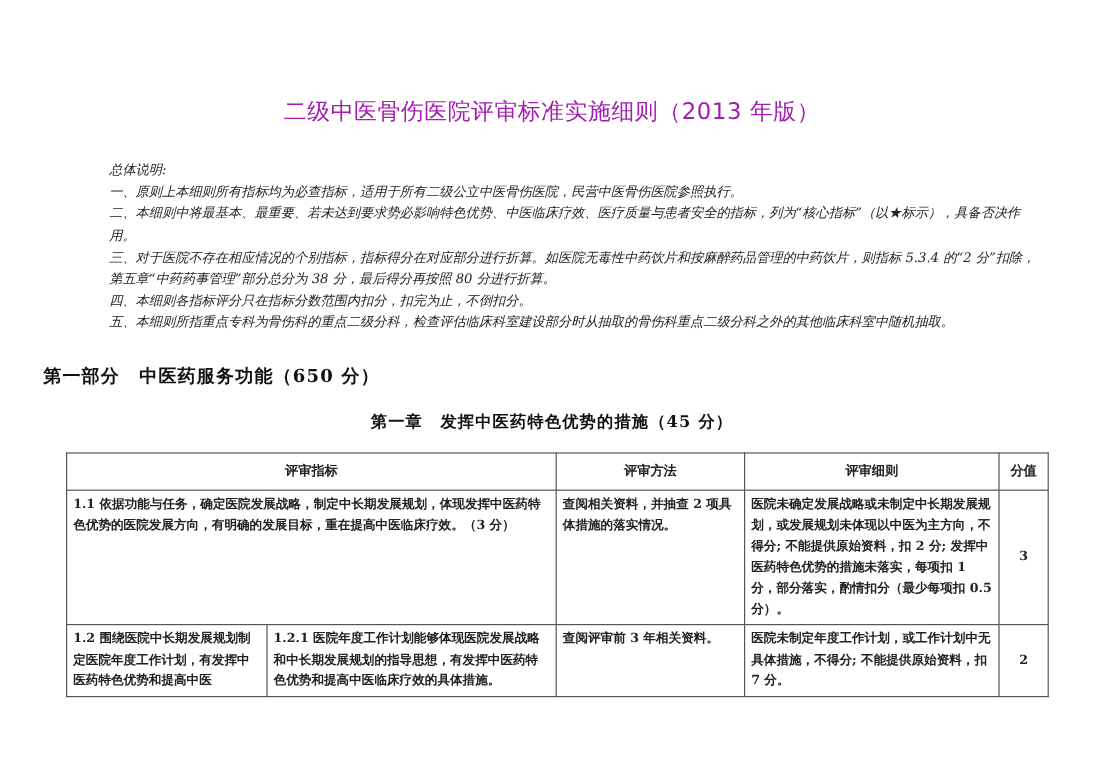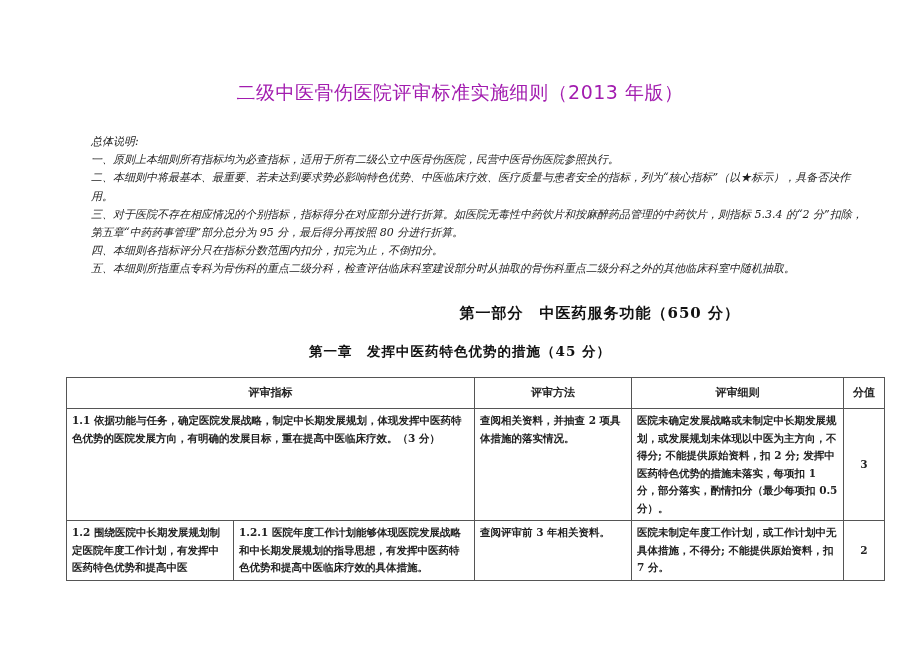--- a/index.html
+++ b/index.html
@@ -2,37 +2,37 @@
 <html><head>
 <meta charset="utf-8">
 <style>
   html, body { margin: 0; padding: 0; background: #ffffff; }
   body { width: 920px; height: 651px; position: relative; overflow: hidden;
          font-family: "DejaVu Serif", "Liberation Serif", serif; color: #111; }
   .title { position: absolute; left: 0; width: 920px; top: 80px; text-align: center;
            font-family: "DejaVu Sans", "Liberation Sans", sans-serif; font-size: 19px; color: #a21caf; letter-spacing: 0.5px; }
   .intro { position: absolute; left: 91px; top: 133px; width: 780px; font-size: 11px; line-height: 18.2px; color: #222; font-style: italic; }
   .intro p { margin: 0; }
-  .part-title { position: absolute; left: 0; width: 740px; top: 304px; text-align: right; font-size: 15px; font-weight: bold; letter-spacing: 1px; }
+  .part-title { position: absolute; left: 0; width: 740px; top: 304px; text-align: left; font-size: 15px; font-weight: bold; letter-spacing: 1px; padding-left: 36px; }
   .chapter-title { position: absolute; left: 0; width: 920px; top: 343px; text-align: center; font-size: 13.5px; font-weight: bold; letter-spacing: 1px; }
-  table.grid { position: absolute; left: 66px; top: 377px; border-collapse: collapse; table-layout: fixed; width: 818px; font-size: 10.5px; line-height: 17.5px; color: #222; }
+  table.grid { position: absolute; left: 55px; top: 377px; border-collapse: collapse; table-layout: fixed; width: 818px; font-size: 10.5px; line-height: 17.5px; color: #222; }
   table.grid td, table.grid th { border: 1px solid #555; vertical-align: top; padding: 3px 5px; font-weight: bold; }
   table.grid th { font-weight: bold; text-align: center; vertical-align: middle; height: 24px; font-size: 11px; }
   td.score { text-align: center; vertical-align: middle !important; }
 </style>
 </head>
 <body>
 
 <div class="title">二级中医骨伤医院评审标准实施细则（2013 年版）</div>
 
 <div class="intro">
   <p>总体说明:</p>
   <p>一、原则上本细则所有指标均为必查指标，适用于所有二级公立中医骨伤医院，民营中医骨伤医院参照执行。</p>
   <p>二、本细则中将最基本、最重要、若未达到要求势必影响特色优势、中医临床疗效、医疗质量与患者安全的指标，列为“核心指标”（以★标示），具备否决作用。</p>
-  <p>三、对于医院不存在相应情况的个别指标，指标得分在对应部分进行折算。如医院无毒性中药饮片和按麻醉药品管理的中药饮片，则指标 5.3.4 的“2 分”扣除，第五章“中药药事管理”部分总分为 95 分，最后得分再按照 80 分进行折算。</p>
+  <p>三、对于医院不存在相应情况的个别指标，指标得分在对应部分进行折算。如医院无毒性中药饮片和按麻醉药品管理的中药饮片，则指标 5.3.4 的“2 分”扣除，第五章“中药药事管理”部分总分为 38 分，最后得分再按照 80 分进行折算。</p>
   <p>四、本细则各指标评分只在指标分数范围内扣分，扣完为止，不倒扣分。</p>
   <p>五、本细则所指重点专科为骨伤科的重点二级分科，检查评估临床科室建设部分时从抽取的骨伤科重点二级分科之外的其他临床科室中随机抽取。</p>
 </div>
 
 <div class="part-title">第一部分　中医药服务功能（650 分）</div>
 <div class="chapter-title">第一章　发挥中医药特色优势的措施（45 分）</div>
 
 <table class="grid">
   <colgroup>
     <col style="width:167px">

